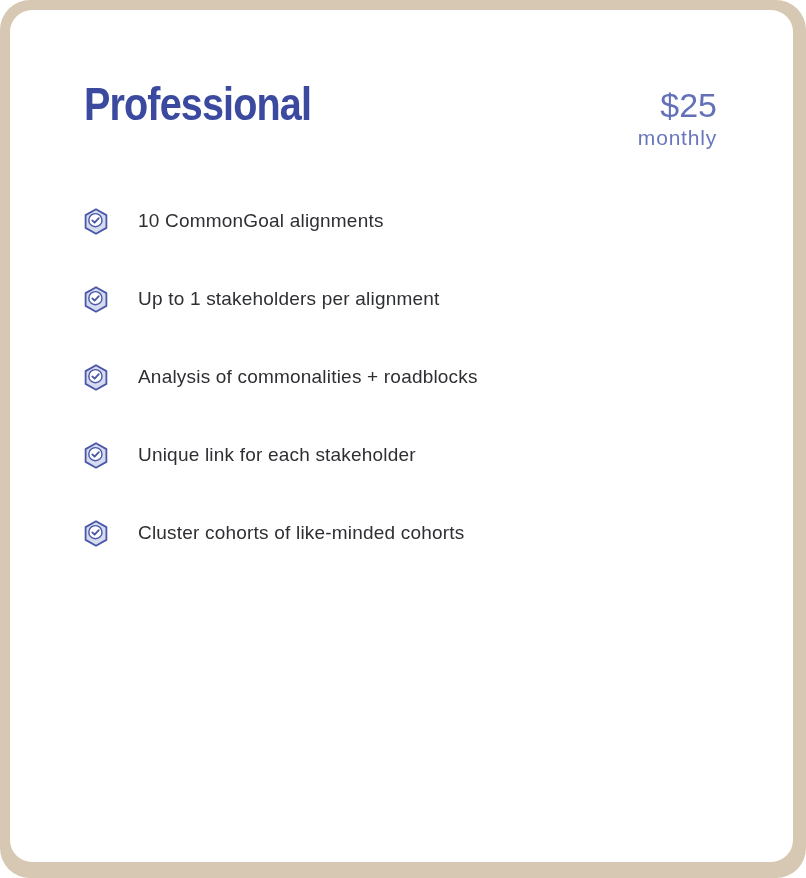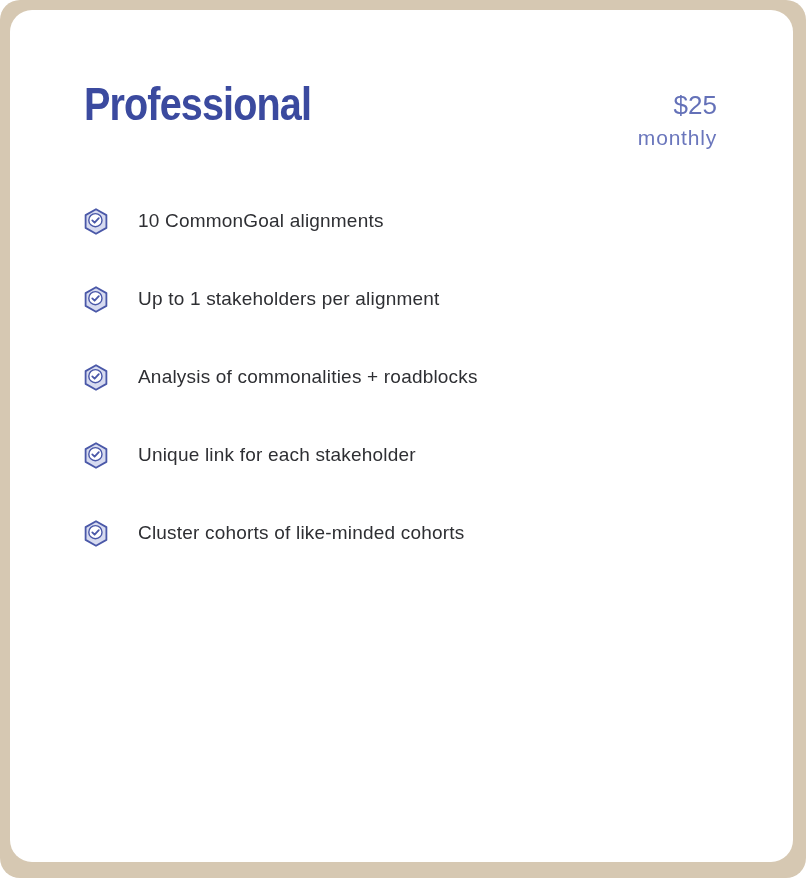--- a/index.html
+++ b/index.html
@@ -10,21 +10,21 @@
   }
   .stage {
     width: 806px;
     height: 878px;
     position: relative;
   }
   .card-outer {
     position: absolute;
     inset: 0;
     background: #d6c8b2;
-    border-radius: 20px;
+    border-radius: 30px;
     padding: 10px 13px 16px 10px;
     box-sizing: border-box;
   }
   .card {
     width: 100%;
     height: 100%;
     background: #ffffff;
     border-radius: 22px;
     box-sizing: border-box;
     padding: 68px 76px 0 74px;
@@ -43,21 +43,21 @@
     letter-spacing: -1px;
     transform: scaleX(0.86);
     transform-origin: left center;
     white-space: nowrap;
   }
   .price-block {
     text-align: right;
     margin-top: 8px;
   }
   .plan-price {
-    font-size: 26px;
+    font-size: 34px;
     line-height: 38px;
     color: #6471b8;
     font-weight: 400;
   }
   .billing-period {
     font-size: 21px;
     line-height: 28px;
     color: #6a76bc;
     letter-spacing: 0.8px;
   }

